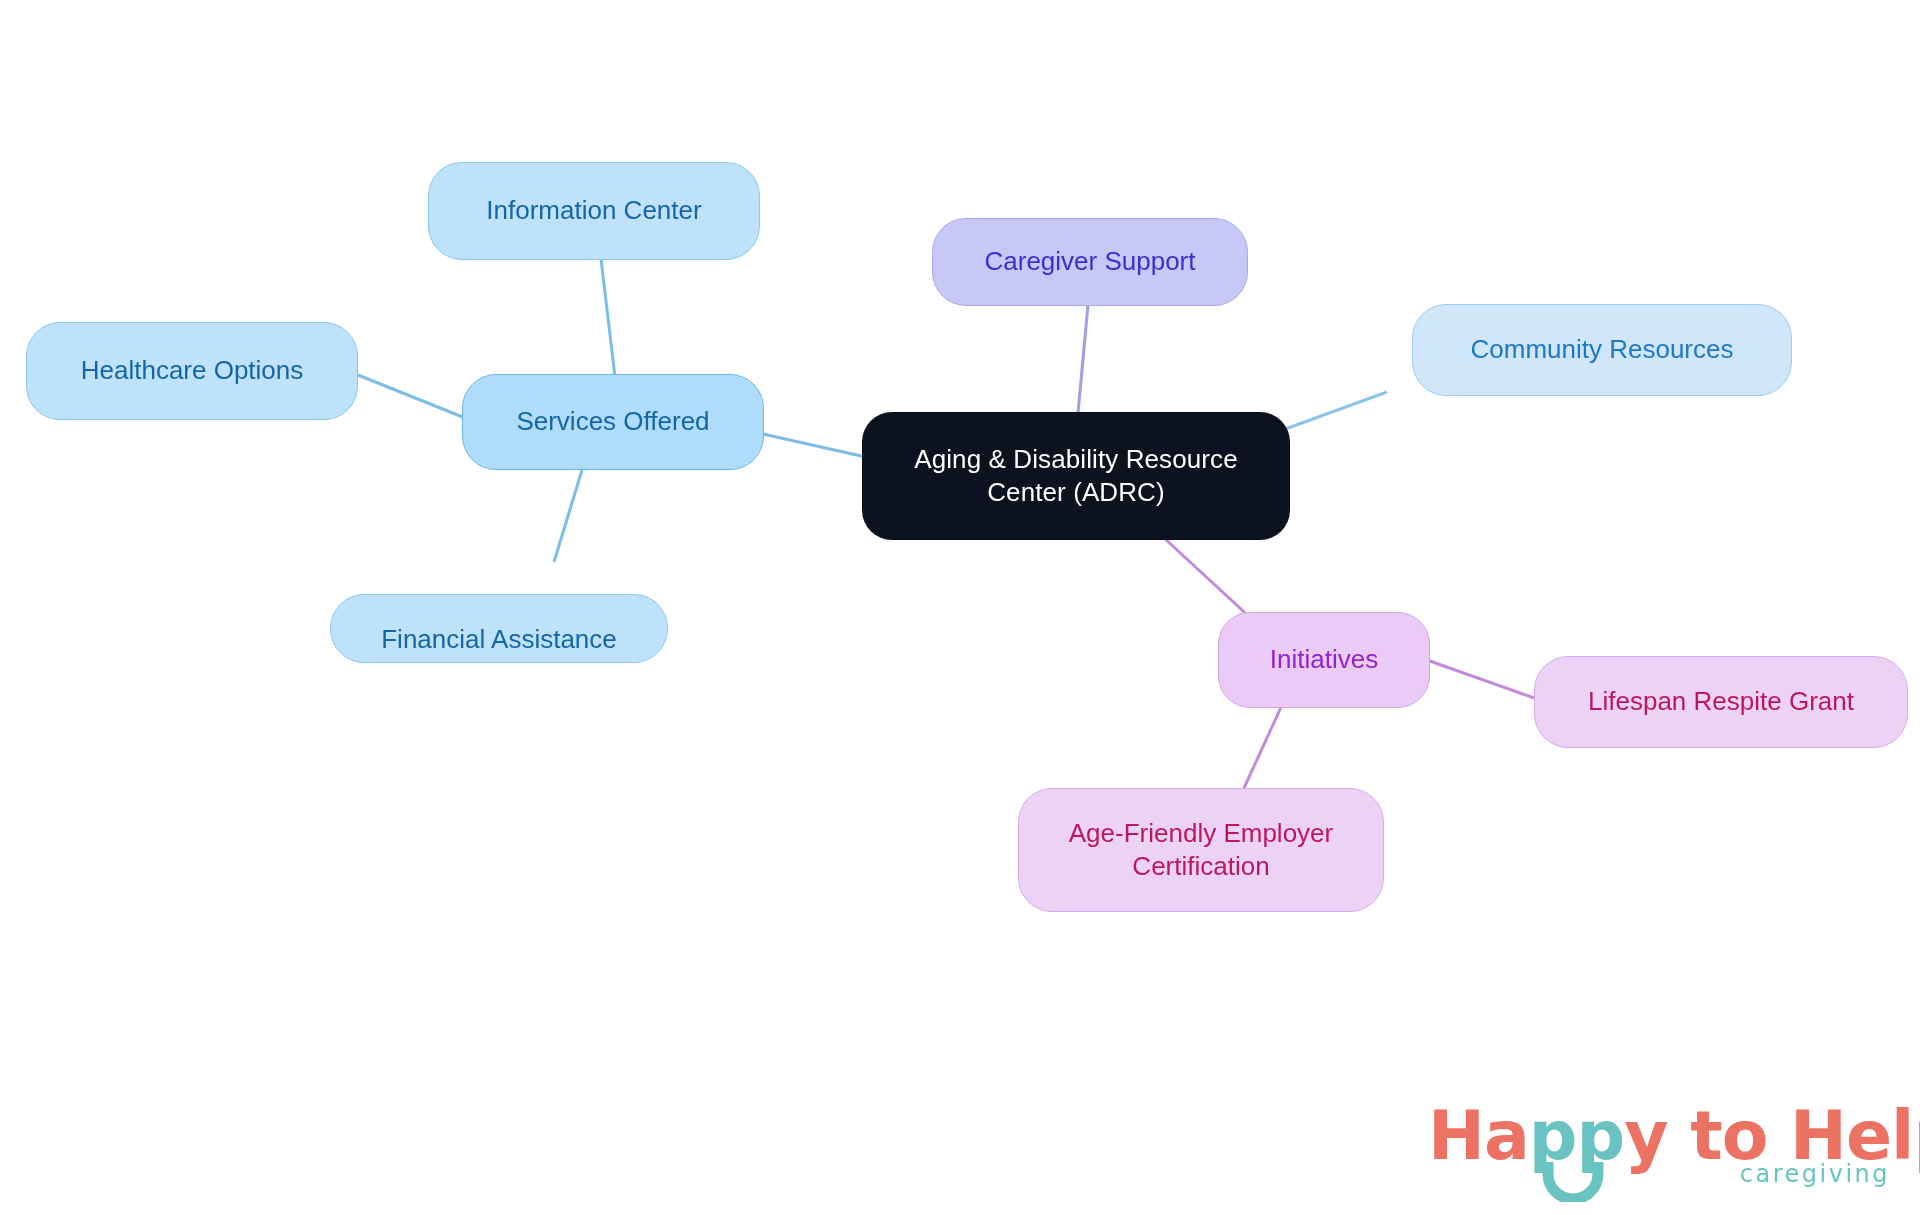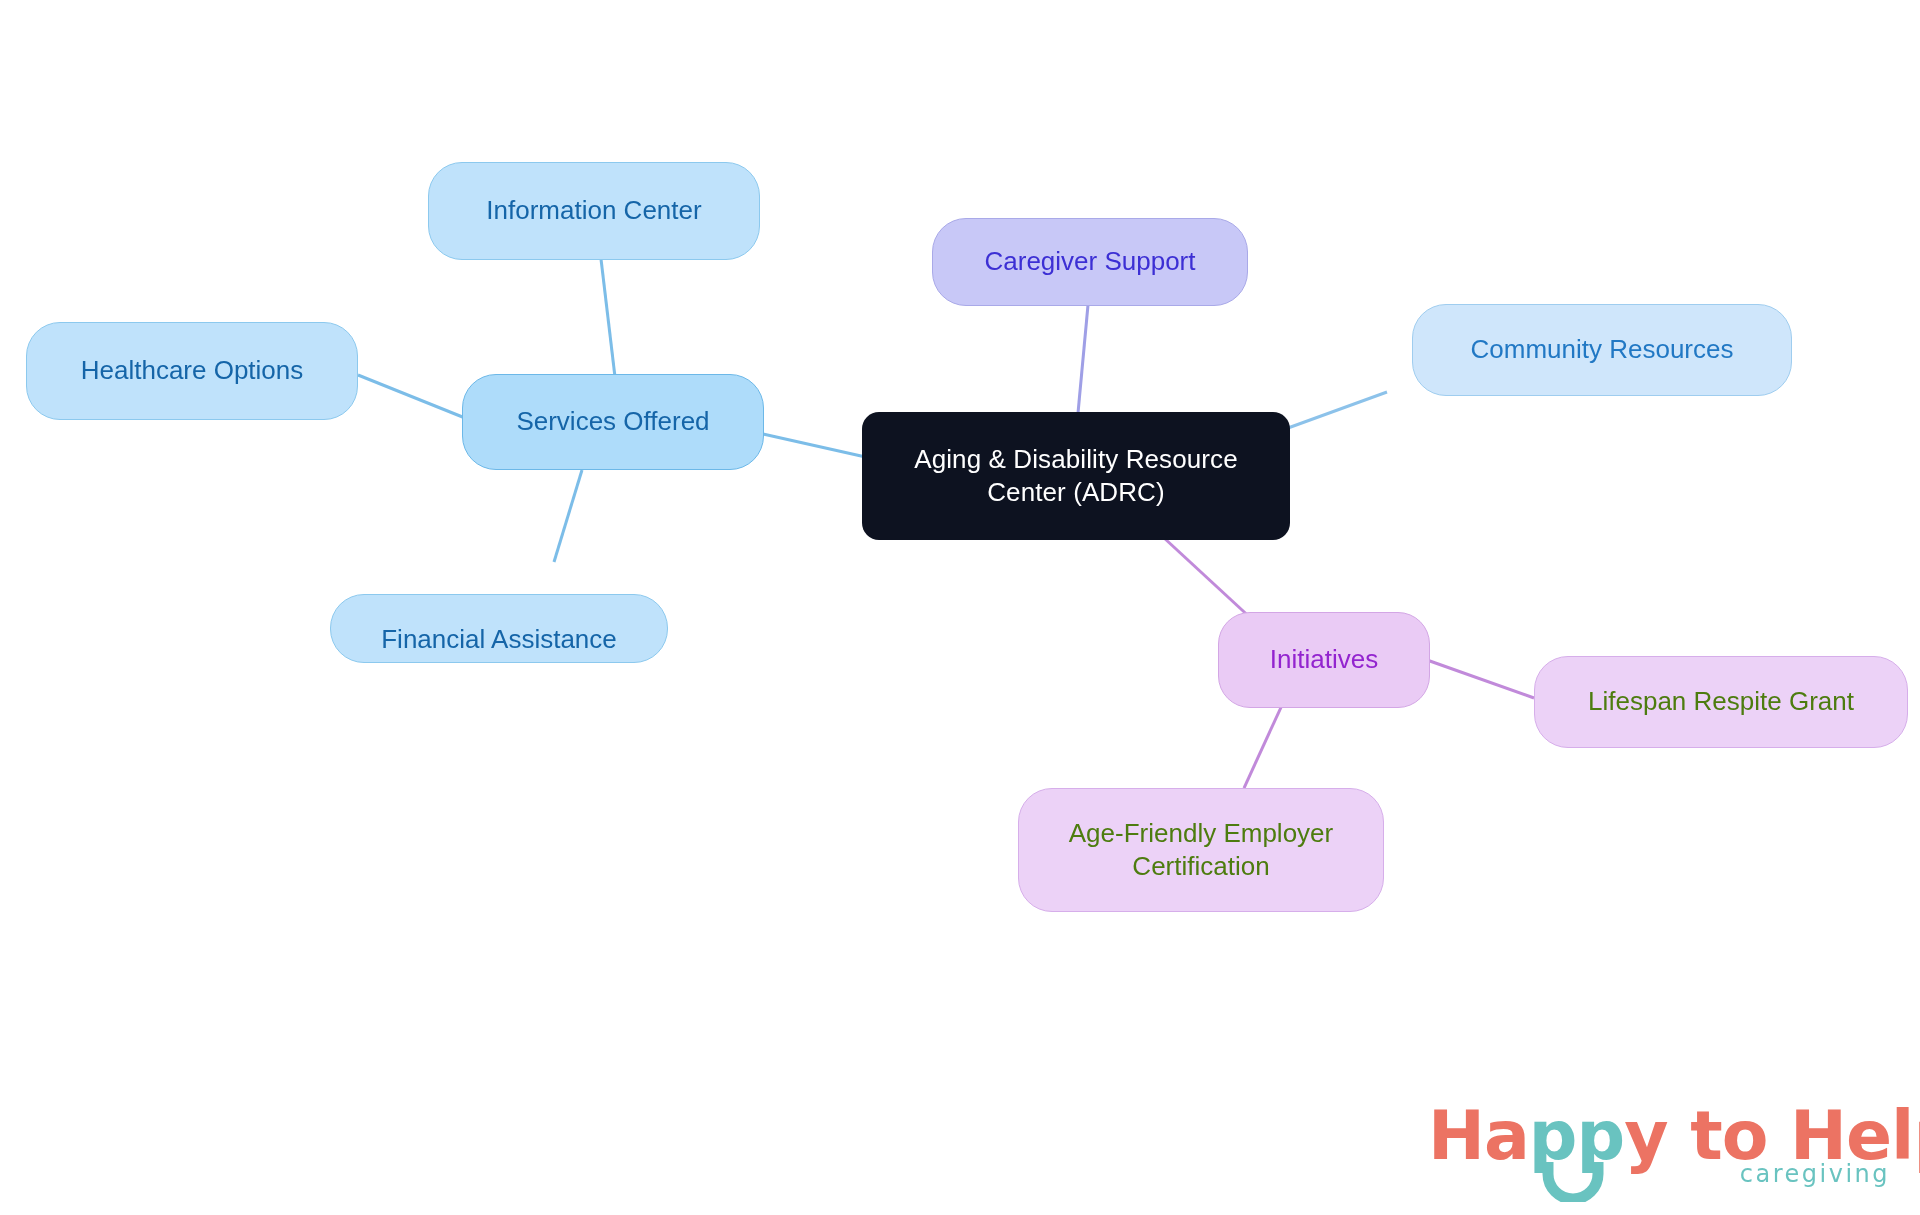--- a/index.html
+++ b/index.html
@@ -36,21 +36,21 @@
     justify-content: center;
     text-align: center;
     border-radius: 34px;
     border-style: solid;
     border-width: 1.5px;
     line-height: 1.28;
     white-space: pre-line;
     padding: 6px 14px;
   }
   .node.central {
-    border-radius: 17px;
+    border-radius: 30px;
     border-width: 0;
     font-size: 26px;
     letter-spacing: 0.1px;
   }
   .node.level1 { font-size: 26px; }
   .node.level2 { font-size: 26px; }
 
   
   .theme-blue-mid {
     background: #aedcfa;
@@ -74,21 +74,21 @@
     color: #3c2fd4;
   }
   .theme-purple-mid {
     background: #eacbf5;
     border-color: #d3a6e5;
     color: #9324cf;
   }
   .theme-purple-light {
     background: #ecd2f7;
     border-color: #d6aeea;
-    color: #4d7c0f;
+    color: #be185d;
   }
   .theme-dark {
     background: #0d1220;
     color: #ffffff;
   }
 
   
   #logo {
     position: absolute;
     left: 1428px;

